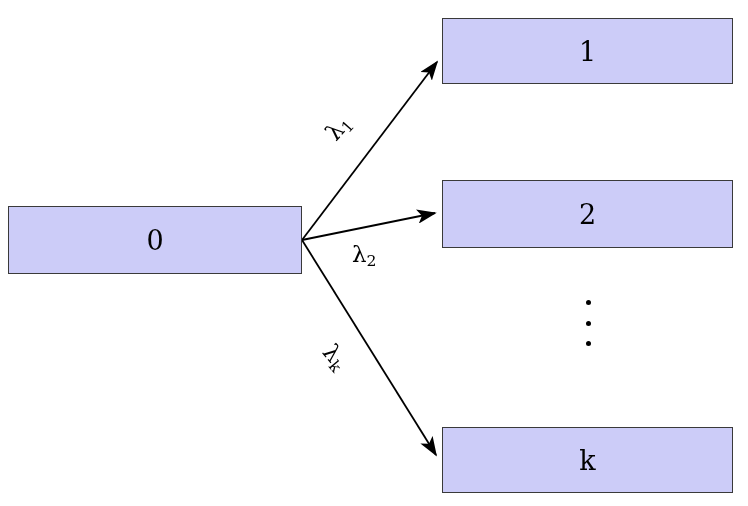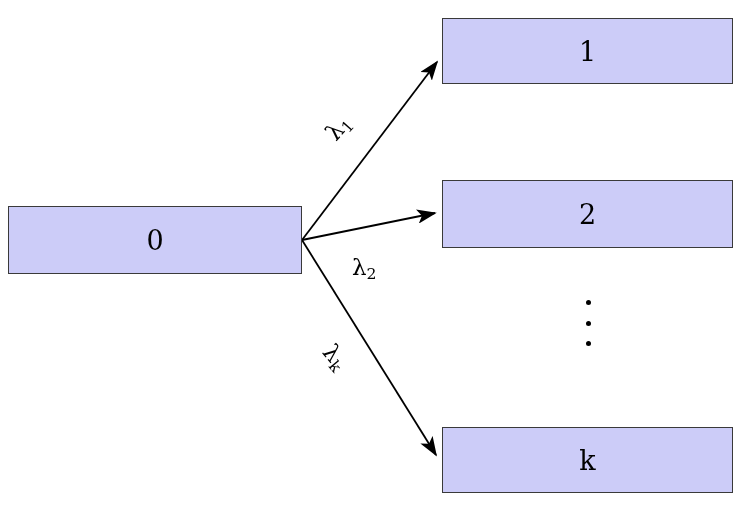--- a/index.html
+++ b/index.html
@@ -59,21 +59,21 @@
     vertical-align: -0.25em;
   }
   #label-lambda1 {
     left: 327px;
     top: 116px;
     transform: rotate(-49deg);
     transform-origin: 50% 50%;
   }
   #label-lambda2 {
     left: 352px;
-    top: 256px;
+    top: 243px;
   }
   #label-lambdak {
     left: 322px;
     top: 345px;
     transform: rotate(50deg);
     transform-origin: 50% 50%;
   }
 
   #vdots {
     position: absolute;

